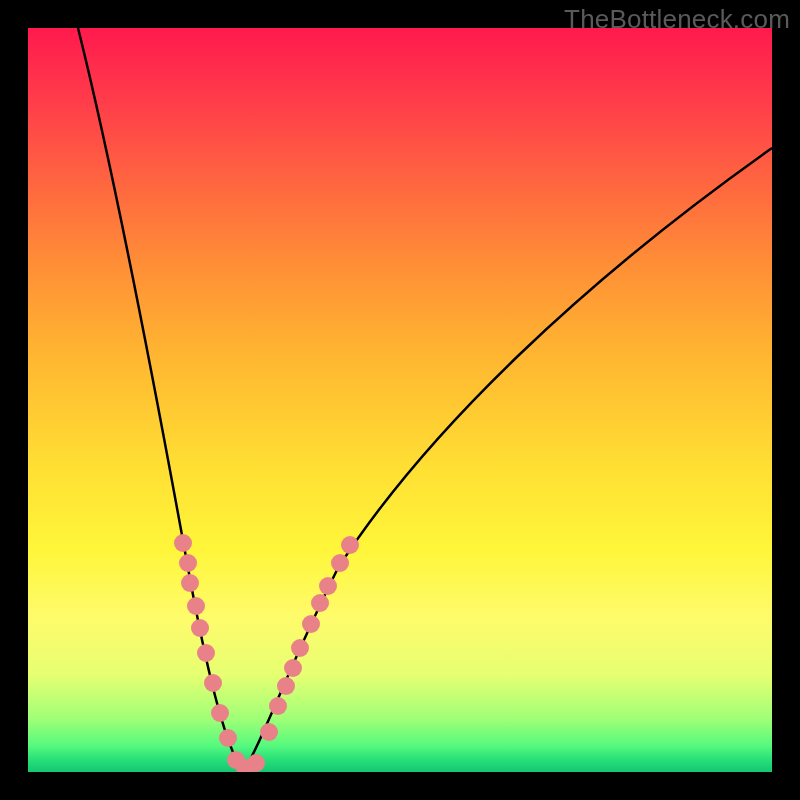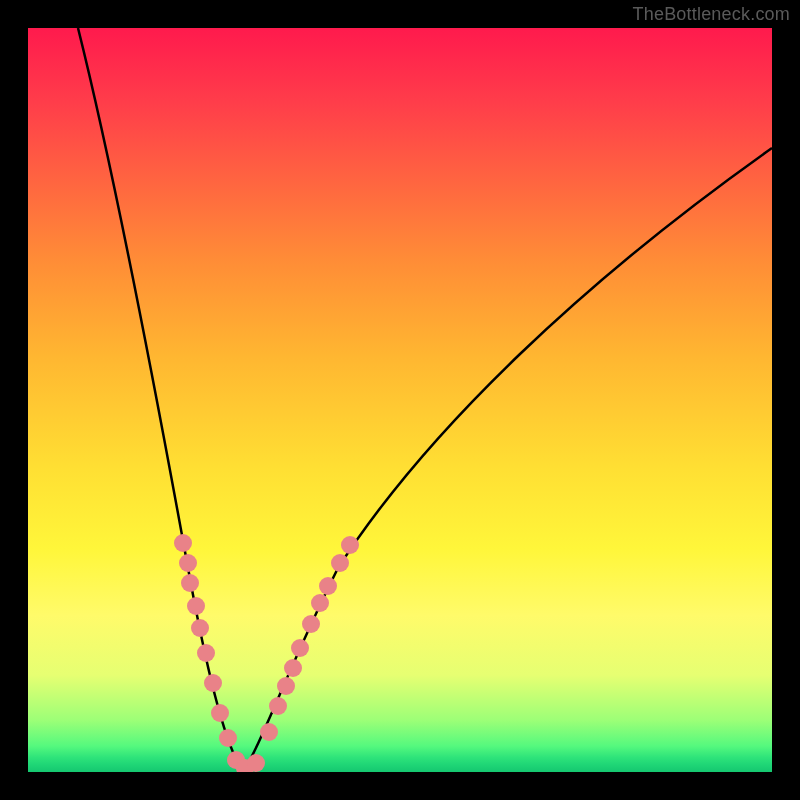--- a/index.html
+++ b/index.html
@@ -41,21 +41,21 @@
       #2fe47a 98%,
       #1fd676 99%,
       #15c770 100%
     );
   }
   .watermark {
     position: absolute;
     top: 4px;
     right: 10px;
     color: #5a5a5a;
-    font-size: 18px;
+    font-size: 26px;
     font-weight: 500;
     letter-spacing: 0.2px;
     user-select: none;
   }
   svg.curve {
     position: absolute;
     top: 0;
     left: 0;
   }
 </style>

